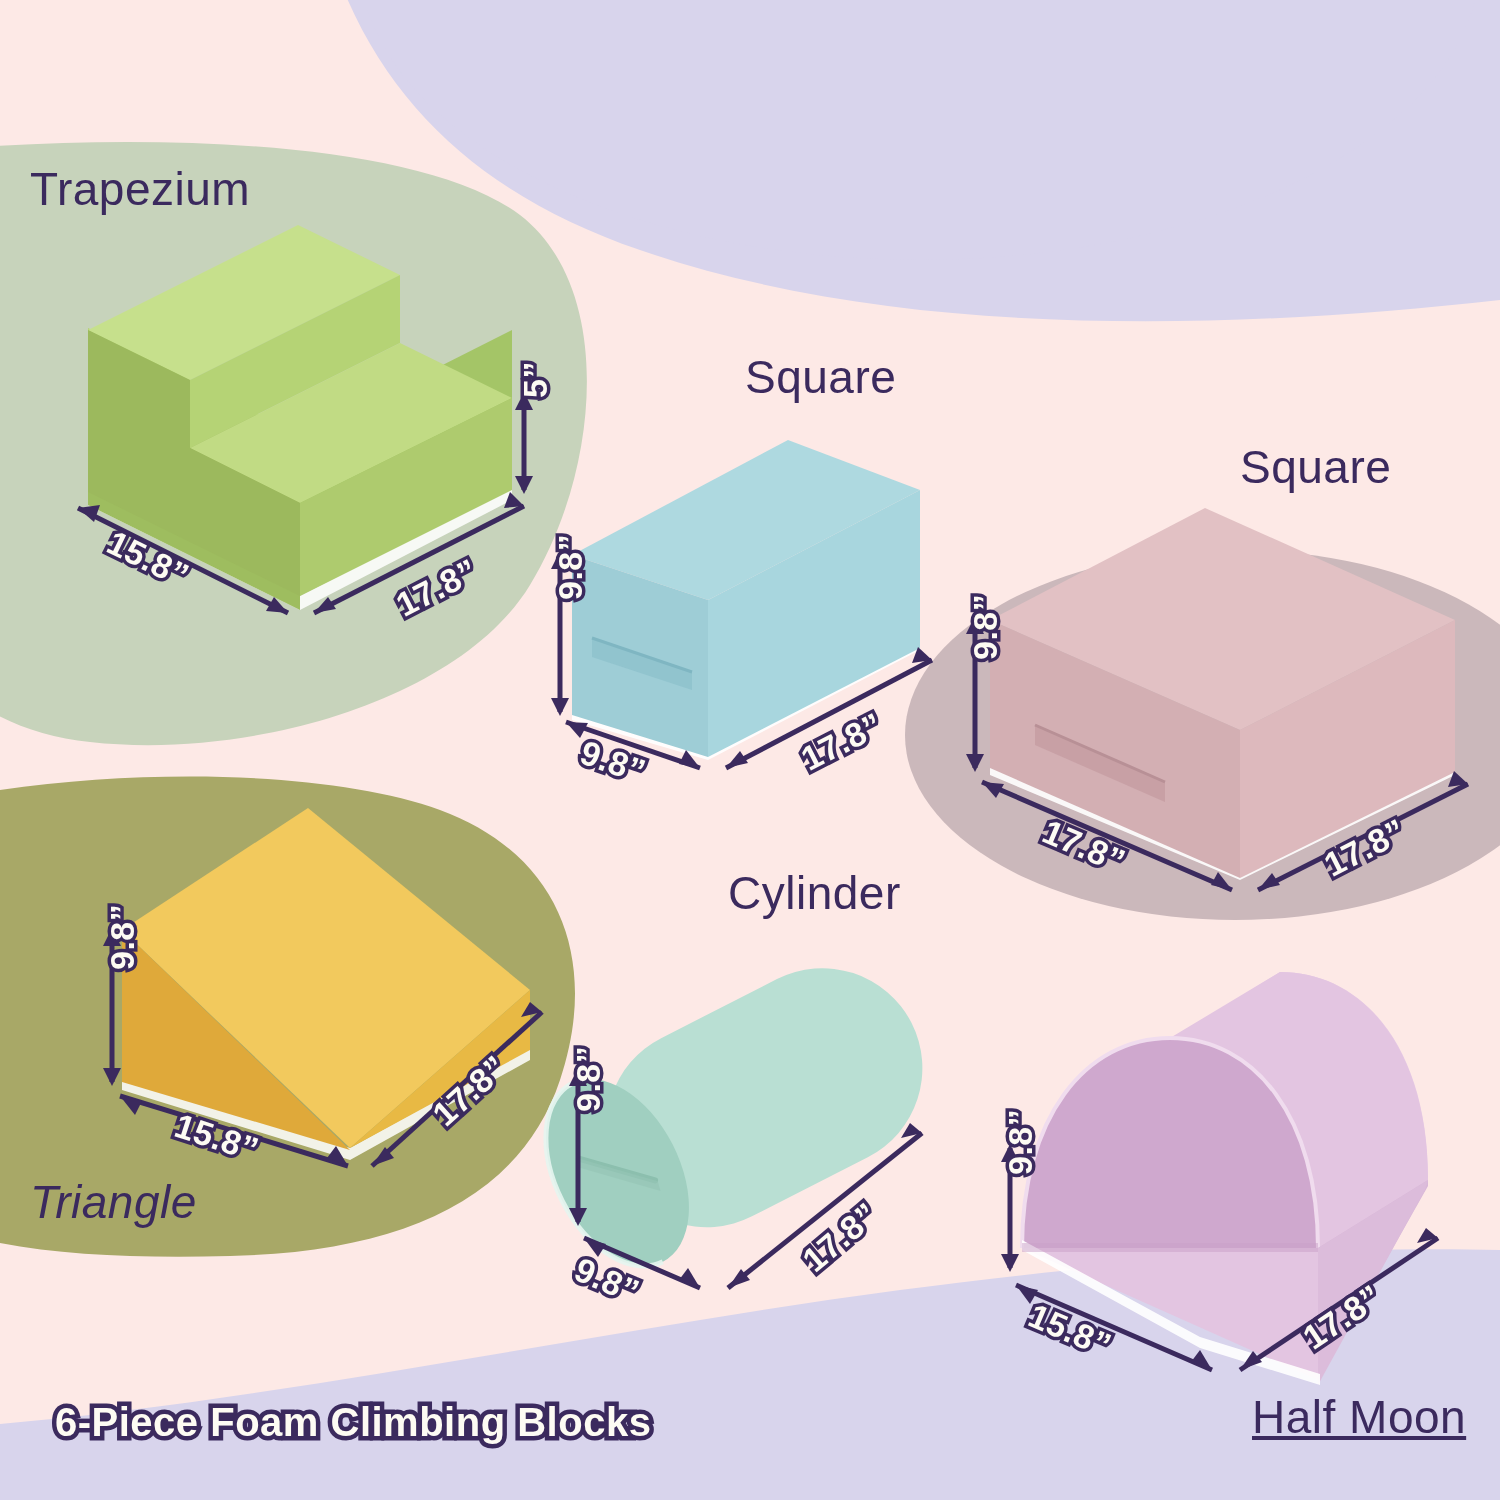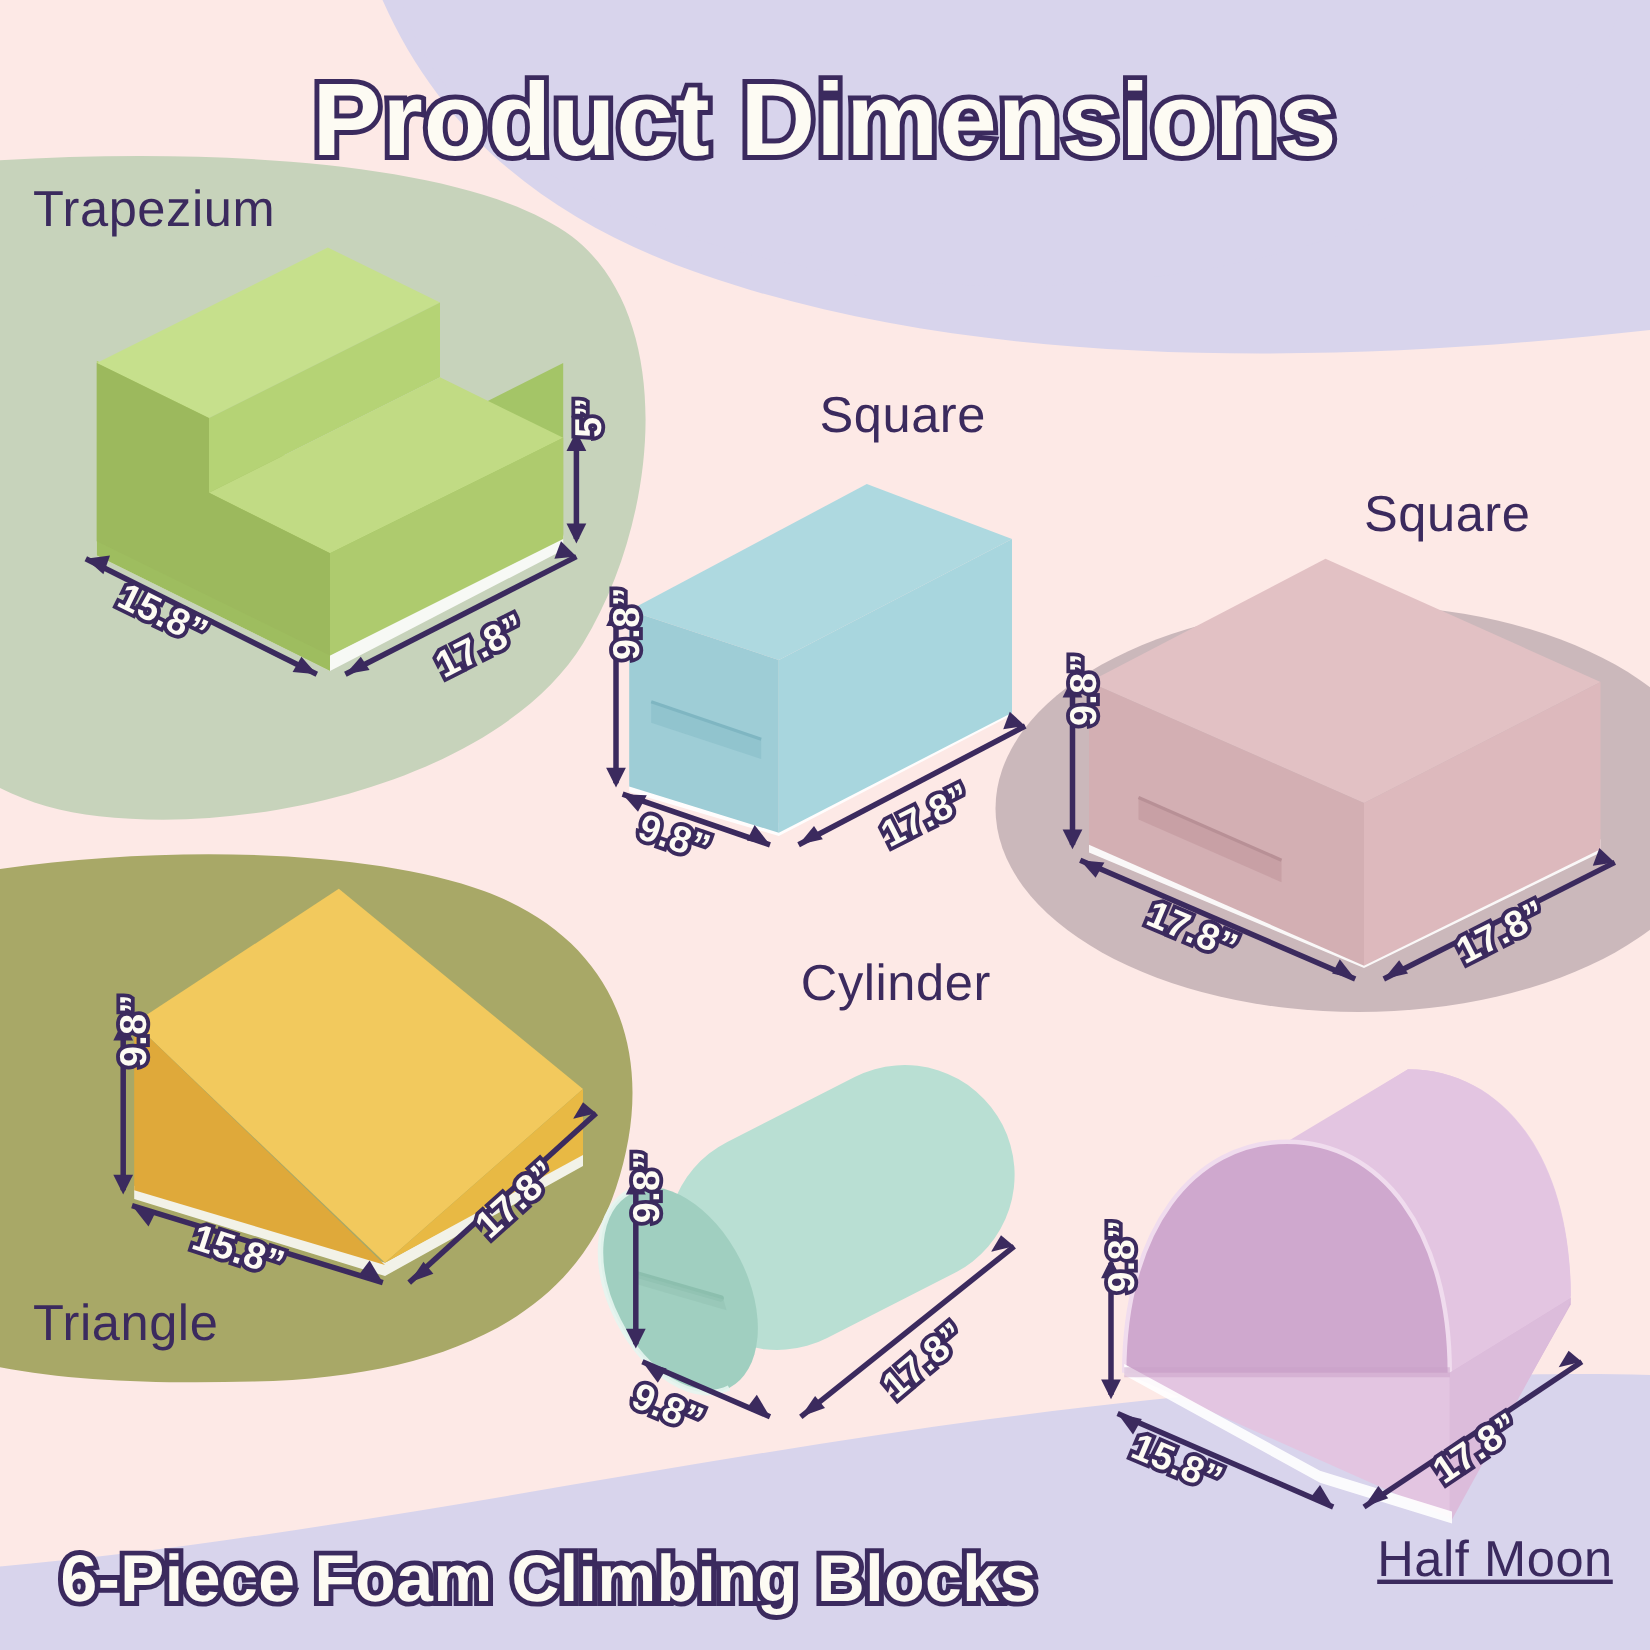--- a/index.html
+++ b/index.html
@@ -31,21 +31,21 @@
   }
   .headline{
     position:absolute;
     white-space:nowrap;
     color:#fdfbf3;
     font-weight:bold;
     -webkit-text-stroke:9px #3b2a5e;
     paint-order:stroke fill;
   }
   #title{left:50%;transform:translateX(-50%);top:55px;font-size:94px;letter-spacing:1px;}
-  #caption{left:55px;top:1400px;font-size:60px;letter-spacing:0.5px;}
+  #caption{left:55px;top:1400px;font-size:40px;letter-spacing:0.5px;}
 </style>
 </head>
 <body>
 
 <div id="stage">
 
   <svg class="layer" viewBox="0 0 1500 1500">
 
     <rect x="0" y="0" width="1500" height="1500" fill="#fde9e6"></rect>
 
@@ -196,21 +196,21 @@
     </g>
     <g fill="#3b2a5e">
       <polygon points="112,928 103,946 121,946"></polygon>
       <polygon points="112,1086 103,1068 121,1068"></polygon>
       <polygon points="120,1096 142,1101 135,1115"></polygon>
       <polygon points="348,1166 327,1158 336,1146"></polygon>
       <polygon points="372,1166 394,1158 385,1147"></polygon>
       <polygon points="542,1012 521,1017 530,1002"></polygon>
     </g>
   </svg>
-  <div class="lbl" style="left:30px;top:1175px;">Triangle</div>
+  <div class="lbl" style="left:30px;top:1175px;font-style:italic;">Triangle</div>
   <div class="dim" style="left:103px;top:970px;transform:rotate(-90deg);transform-origin:left top;">9.8”</div>
   <div class="dim" style="left:182px;top:1106px;transform:rotate(18deg);transform-origin:left top;">15.8”</div>
   <div class="dim" style="left:425px;top:1105px;transform:rotate(-42deg);transform-origin:left top;">17.8”</div>
 
   <svg class="layer" viewBox="0 0 1500 1500">
     <defs>
       <clipPath id="cylclip">
         <path d="M670,960 L905,1080 L820,1235 L596,1120 Z"></path>
       </clipPath>
     </defs>
@@ -293,16 +293,15 @@
       <polygon points="1212,1370 1191,1362 1200,1350"></polygon>
       <polygon points="1240,1370 1262,1362 1253,1351"></polygon>
       <polygon points="1438,1238 1417,1243 1426,1228"></polygon>
     </g>
   </svg>
   <div class="lbl" style="left:1252px;top:1390px;text-decoration:underline;">Half Moon</div>
   <div class="dim" style="left:1001px;top:1175px;transform:rotate(-90deg);transform-origin:left top;">9.8”</div>
   <div class="dim" style="left:1038px;top:1296px;transform:rotate(23deg);transform-origin:left top;">15.8”</div>
   <div class="dim" style="left:1296px;top:1325px;transform:rotate(-34deg);transform-origin:left top;">17.8”</div>
 
-  <div class="headline" id="title">Product Dimensions</div>
   <div class="headline" id="caption">6-Piece Foam Climbing Blocks</div>
 
 </div>
 
 </body></html>

